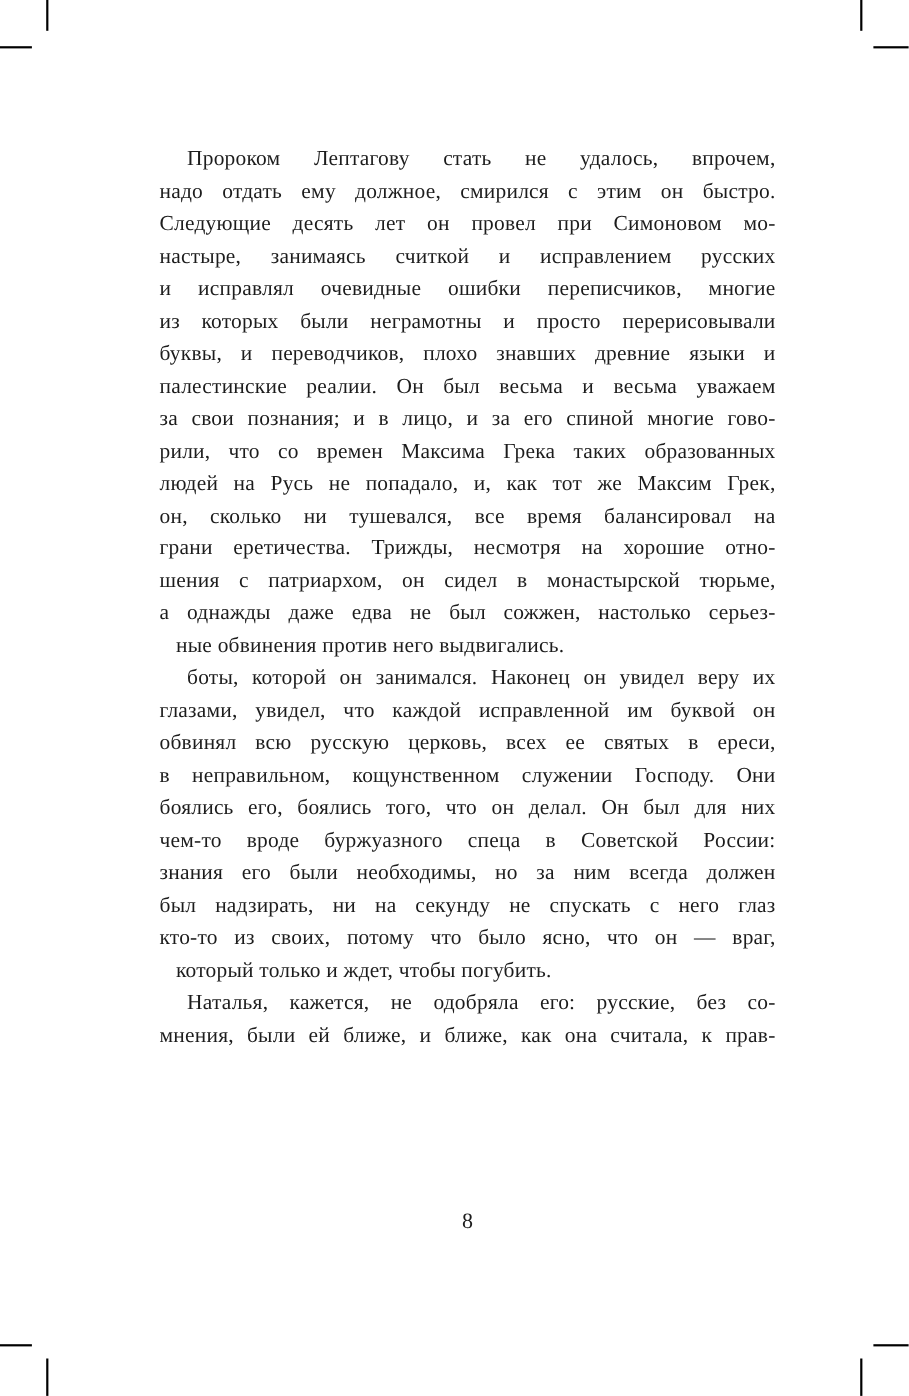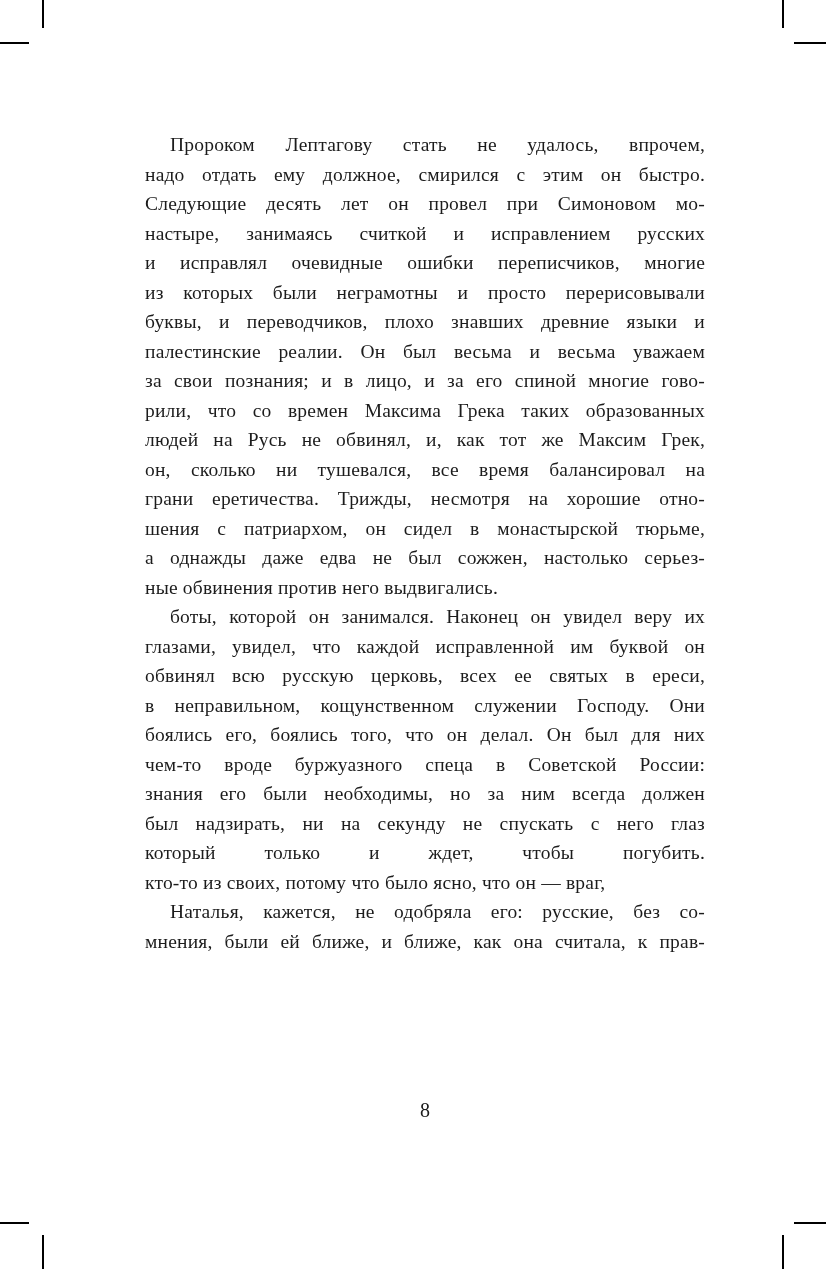--- a/index.html
+++ b/index.html
@@ -49,20 +49,21 @@
     letter-spacing: 0.2px;
   }
   .para .line {
     text-align: justify;
     text-align-last: justify;
     white-space: normal;
   }
   
   .para.closed .line:last-child {
     text-align-last: left;
+    margin-left: 15px;
   }
   .para .line:first-child {
     text-indent: 25px;
   }
 
   
   .folio {
     position: absolute;
     left: 145px;
     top: 1096px;
@@ -92,38 +93,38 @@
         <div class="line">Пророком Лептагову стать не удалось, впрочем,</div>
         <div class="line">надо отдать ему должное, смирился с этим он быстро.</div>
         <div class="line">Следующие десять лет он провел при Симоновом мо-</div>
         <div class="line">настыре, занимаясь считкой и исправлением русских</div>
         <div class="line">и исправлял очевидные ошибки переписчиков, многие</div>
         <div class="line">из которых были неграмотны и просто перерисовывали</div>
         <div class="line">буквы, и переводчиков, плохо знавших древние языки и</div>
         <div class="line">палестинские реалии. Он был весьма и весьма уважаем</div>
         <div class="line">за свои познания; и в лицо, и за его спиной многие гово-</div>
         <div class="line">рили, что со времен Максима Грека таких образованных</div>
-        <div class="line">людей на Русь не обвинял, и, как тот же Максим Грек,</div>
+        <div class="line">людей на Русь не попадало, и, как тот же Максим Грек,</div>
         <div class="line">он, сколько ни тушевался, все время балансировал на</div>
         <div class="line">грани еретичества. Трижды, несмотря на хорошие отно-</div>
         <div class="line">шения с патриархом, он сидел в монастырской тюрьме,</div>
         <div class="line">а однажды даже едва не был сожжен, настолько серьез-</div>
         <div class="line">ные обвинения против него выдвигались.</div>
       </div>
       <div class="para closed">
         <div class="line">боты, которой он занимался. Наконец он увидел веру их</div>
         <div class="line">глазами, увидел, что каждой исправленной им буквой он</div>
         <div class="line">обвинял всю русскую церковь, всех ее святых в ереси,</div>
         <div class="line">в неправильном, кощунственном служении Господу. Они</div>
         <div class="line">боялись его, боялись того, что он делал. Он был для них</div>
         <div class="line">чем-то вроде буржуазного спеца в Советской России:</div>
         <div class="line">знания его были необходимы, но за ним всегда должен</div>
         <div class="line">был надзирать, ни на секунду не спускать с него глаз</div>
+        <div class="line">кто-то из своих, потому что было ясно, что он — враг,</div>
         <div class="line">который только и ждет, чтобы погубить.</div>
-        <div class="line">кто-то из своих, потому что было ясно, что он — враг,</div>
       </div>
       <div class="para">
         <div class="line">Наталья, кажется, не одобряла его: русские, без со-</div>
         <div class="line">мнения, были ей ближе, и ближе, как она считала, к прав-</div>
       </div>
     </main>
 
   <div class="folio">8</div>
 
 </div>

